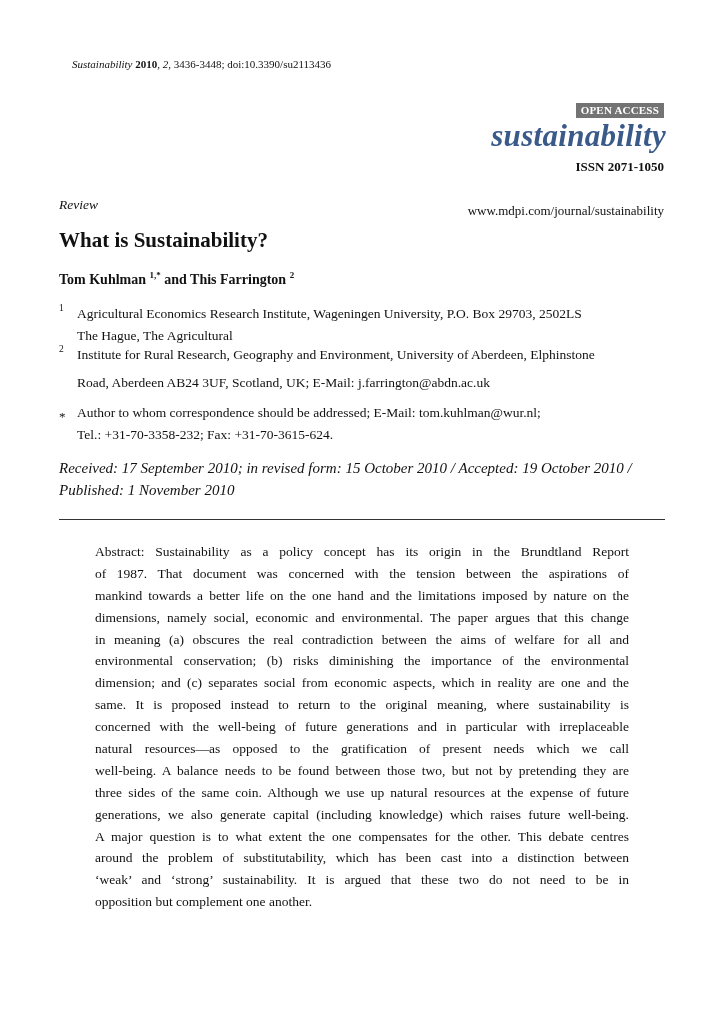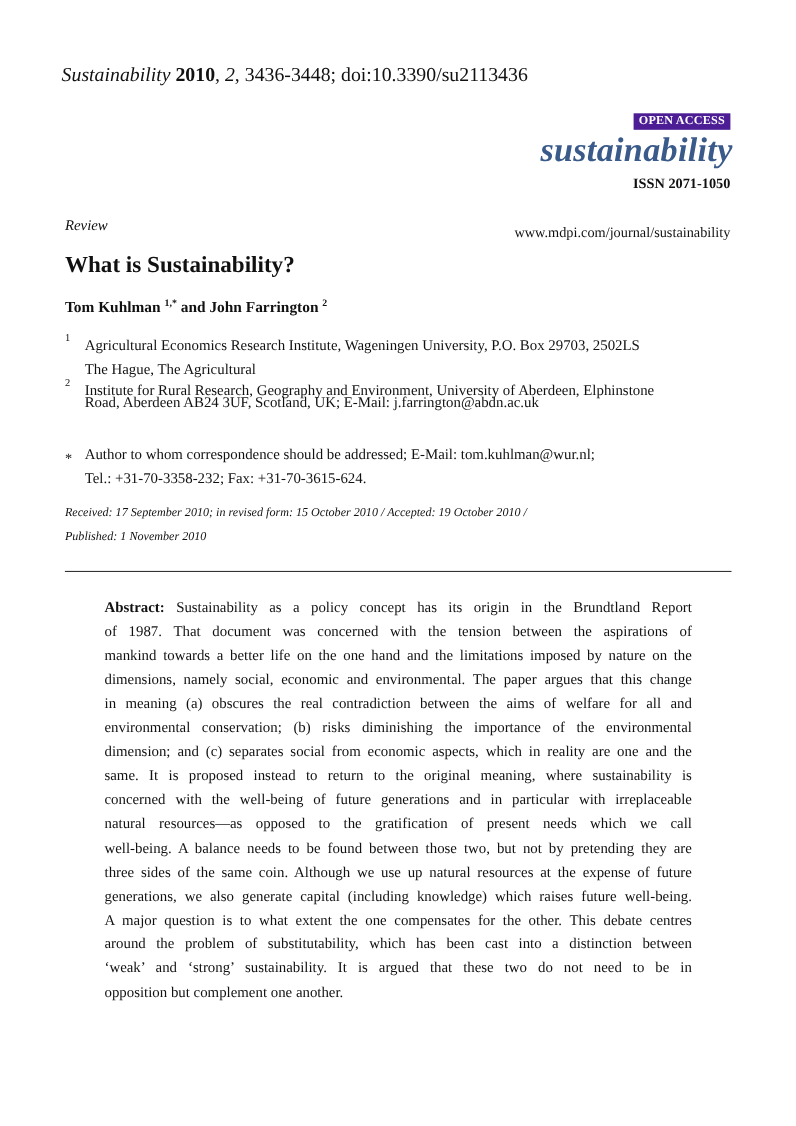--- a/index.html
+++ b/index.html
@@ -1,64 +1,64 @@
 <!DOCTYPE html>
 <html><head>
 <meta charset="utf-8">
 <style>
   html, body { margin: 0; padding: 0; background: #ffffff; }
   body { width: 724px; height: 1024px; position: relative; overflow: hidden;
          font-family: "Liberation Serif", "DejaVu Serif", serif; color: #111; }
   .abs { position: absolute; white-space: nowrap; }
-  .citation { left: 56px; top: 58px; font-size: 18px; }
+  .citation { left: 72px; top: 58px; font-size: 11px; }
   .citation i { font-style: italic; }
   .citation b { font-weight: bold; }
-  .oa-badge { right: 60px; top: 103px; background: #4c1d95; color: #fff;
+  .oa-badge { right: 60px; top: 103px; background: #737373; color: #fff;
               font-weight: bold; font-size: 11px; letter-spacing: 0.2px;
               padding: 1px 5px 1px 5px; line-height: 13px; }
   .journal-name { right: 58px; top: 118px; font-size: 31px; font-style: italic;
                   font-weight: bold; color: #3a5a8a; letter-spacing: 0.3px; }
   .issn { right: 60px; top: 159px; font-size: 13px; font-weight: bold; margin-left: 44px; }
   .journal-url { right: 60px; top: 176px; font-size: 13px; margin-top: 27px; }
   .article-type { left: 59px; top: 197px; font-size: 13.5px; font-style: italic; }
   .title { left: 59px; top: 228px; font-size: 21px; font-weight: bold; }
   .authors { left: 59px; top: 270px; font-size: 14px; font-weight: bold; }
   .authors sup { font-size: 9px; }
   .aff-num { left: 59px; font-size: 9.5px; }
   .aff-line { left: 77px; font-size: 13.5px; }
   .corr-mark { left: 59px; top: 409px; font-size: 13px; }
-  .dates { left: 59px; font-size: 11px; font-style: italic; }
+  .dates { left: 59px; font-size: 15px; font-style: italic; }
   .rule { left: 59px; top: 519px; width: 606px; height: 0; border-top: 1.3px solid #333; }
   .abstract { position: absolute; left: 95px; top: 541px; width: 534px;
               font-size: 13.5px; line-height: 21.9px; }
   .abstract .ln { display: block; text-align: justify; text-align-last: justify; height: 21.9px; white-space: nowrap; }
   .abstract .ln.last { text-align-last: left; }
-  .abstract b { font-weight: bold; }
+  .abstract b { font-weight: normal; }
 </style>
 </head>
 <body>
 
 <div class="abs citation"><i>Sustainability</i> <b>2010</b>, <i>2</i><span>, 3436-3448; doi:10.3390/su2113436</span></div>
 
 <div class="abs oa-badge">OPEN ACCESS</div>
 <div class="abs journal-name">sustainability</div>
 <div class="abs issn">ISSN 2071-1050</div>
 <div class="abs journal-url">www.mdpi.com/journal/sustainability</div>
 
 <div class="abs article-type">Review</div>
 <div class="abs title">What is Sustainability?</div>
 
-<div class="abs authors"><span>Tom Kuhlman</span> <sup>1,*</sup> <span>and</span> <span>John Farrington</span> <sup>2</sup></div>
+<div class="abs authors"><span>Tom Kuhlman</span> <sup>1,*</sup> <span>and</span> <span>This Farrington</span> <sup>2</sup></div>
 
 <div class="abs aff-num" style="top:303px">1</div>
 <div class="abs aff-line" style="top:306px">Agricultural Economics Research Institute, Wageningen University, P.O. Box 29703, 2502LS</div>
 <div class="abs aff-line" style="top:328px">The Hague, The Agricultural</div>
 <div class="abs aff-num" style="top:344px">2</div>
 <div class="abs aff-line" style="top:347px">Institute for Rural Research, Geography and Environment, University of Aberdeen, Elphinstone</div>
-<div class="abs aff-line" style="top:358px">Road, Aberdeen AB24 3UF, Scotland, UK; E-Mail: j.farrington@abdn.ac.uk</div>
+<div class="abs aff-line" style="top:375px">Road, Aberdeen AB24 3UF, Scotland, UK; E-Mail: j.farrington@abdn.ac.uk</div>
 
 <div class="abs corr-mark">*</div>
 <div class="abs aff-line" style="top:405px">Author to whom correspondence should be addressed; E-Mail: tom.kuhlman@wur.nl;</div>
 <div class="abs aff-line" style="top:427px">Tel.: +31-70-3358-232; Fax: +31-70-3615-624.</div>
 
 <div class="abs dates" style="top:460px">Received: 17 September 2010; in revised form: 15 October 2010 / Accepted: 19 October 2010 /</div>
 <div class="abs dates" style="top:482px">Published: 1 November 2010</div>
 
 <div class="abs rule"></div>
 

